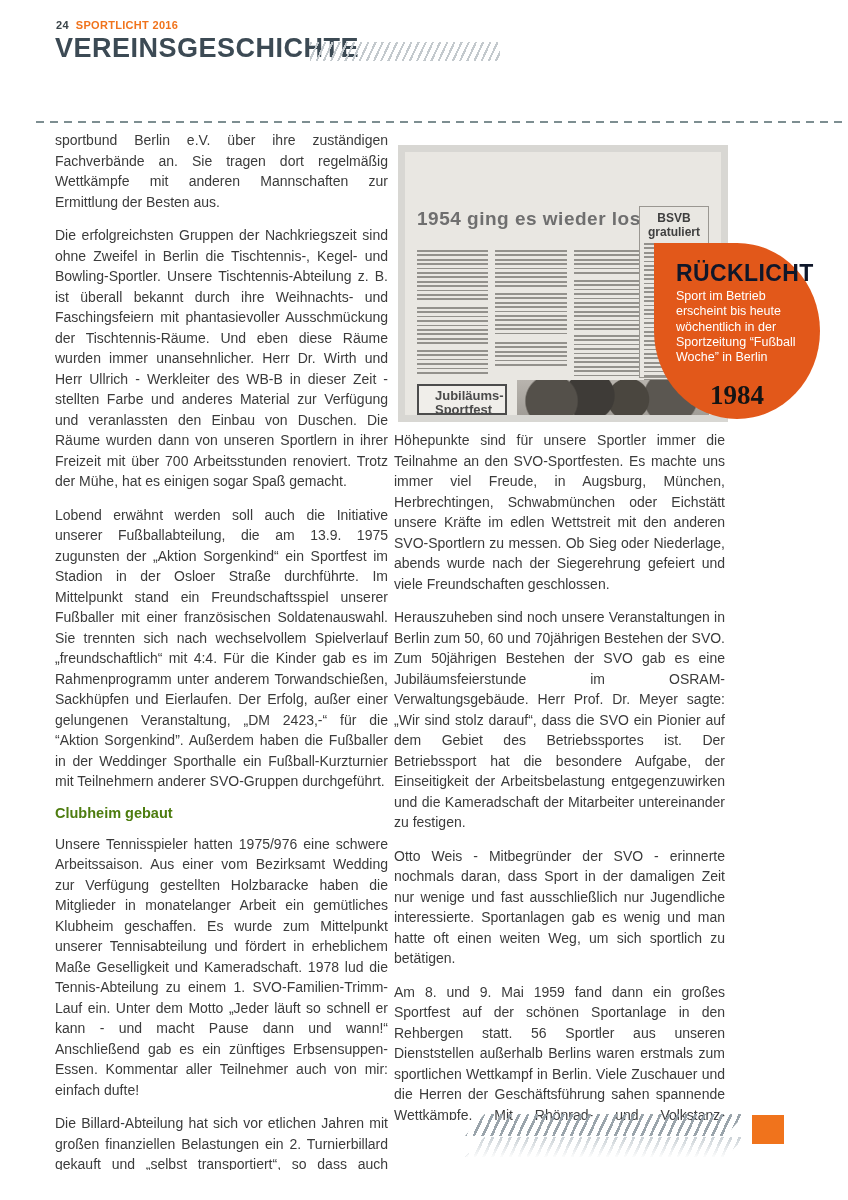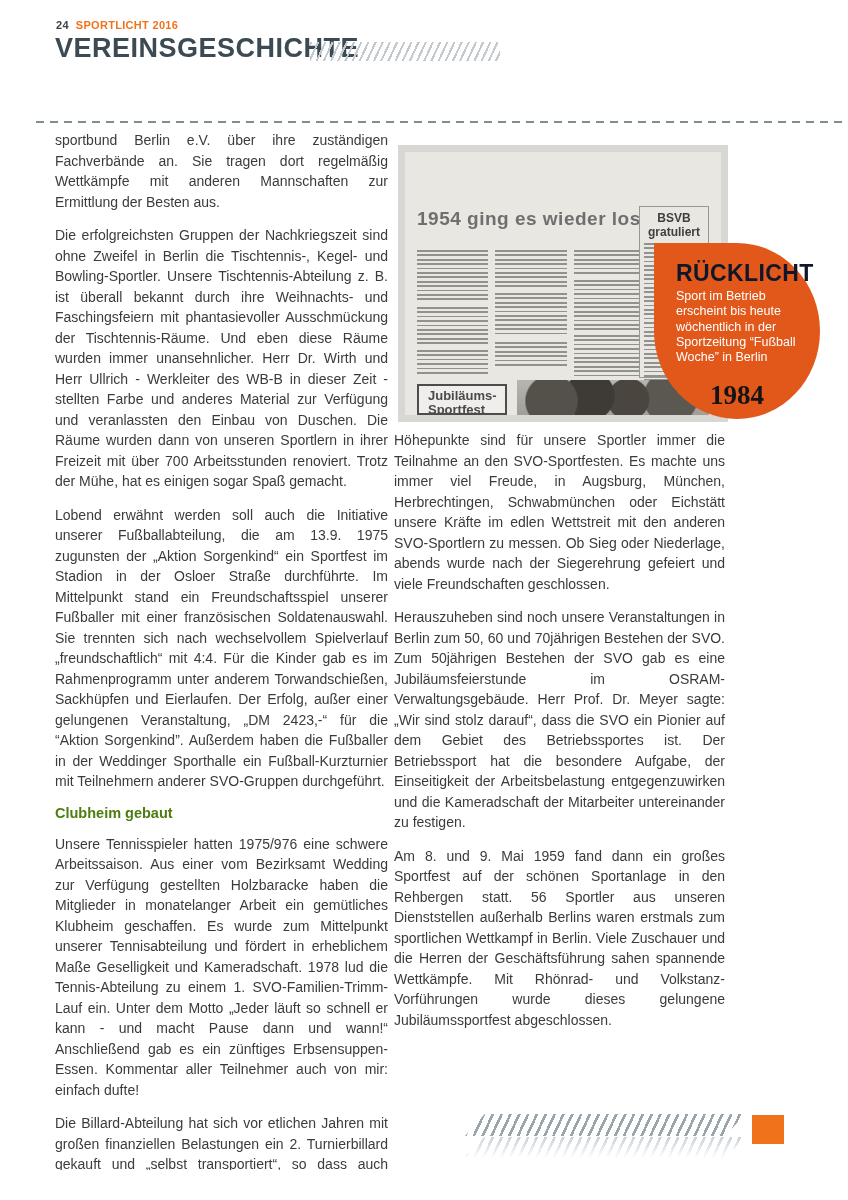--- a/index.html
+++ b/index.html
@@ -43,21 +43,21 @@
   .clip-cols { position:absolute; left:12px; top:98px; width:228px; height:128px;
     display:flex; gap:7px; }
   .clip-cols .c { flex:1; display:flex; flex-direction:column; gap:5px; }
   .greek { background-image:repeating-linear-gradient(to bottom,#93918c 0,#93918c 1.7px,rgba(0,0,0,0) 1.7px,rgba(0,0,0,0) 4.4px); }
   .g1{height:38px;} .g2{height:52px;} .g3{height:26px;} .g4{height:44px;}
   .clip-sidebar { position:absolute; right:12px; top:54px; width:70px; height:172px;
     border:1px solid #9a9791; padding:4px; background:#e9e7e2; }
   .clip-sidebar .sbtitle { font-size:12px; font-weight:bold; color:#3f3f3f; text-align:center; margin-bottom:4px; }
   .clip-sidebar .greek { height:100%; max-height:148px; }
   .jubi-box { position:absolute; left:12px; top:232px; width:90px; height:31px;
-    border:2px solid #4c4c4c; background:#f0eeea; padding:3px 9px; overflow:hidden; }
+    border:2px solid #4c4c4c; background:#f0eeea; padding:3px 16px; overflow:hidden; }
   .jubi-box div { font-size:13px; font-weight:bold; color:#4a4a4a; line-height:1.1; }
   .clip-photo { position:absolute; left:112px; top:228px; width:192px; height:35px;
     background:
       radial-gradient(circle at 18% 60%, #54504a 0 16%, rgba(0,0,0,0) 17%),
       radial-gradient(circle at 38% 45%, #3e3b37 0 20%, rgba(0,0,0,0) 21%),
       radial-gradient(circle at 58% 55%, #4a463f 0 18%, rgba(0,0,0,0) 19%),
       radial-gradient(circle at 80% 50%, #5b5751 0 17%, rgba(0,0,0,0) 18%),
       linear-gradient(#b8b4ae,#a19d97); }
   
   .callout { position:absolute; left:654px; top:243px; width:166px; height:176px;
@@ -141,20 +141,21 @@
     <div class="c-title">RÜCKLICHT</div>
     <div class="c-body">Sport im Betrieb erscheint bis heute wöchentlich in der Sportzeitung “Fußball Woche” in Berlin</div>
     <div class="c-year">1984</div>
   </div>
 
   <div class="col col-right">
     <div>
 
     <p>Höhepunkte sind für unsere Sportler immer die Teilnahme an den SVO-Sportfesten. Es machte uns immer viel Freude, in Augsburg, München, Herbrechtingen, Schwabmünchen oder Eichstätt unsere Kräfte im edlen Wettstreit mit den anderen SVO-Sportlern zu messen. Ob Sieg oder Niederlage, abends wurde nach der Siegerehrung gefeiert und viele Freundschaften geschlossen.</p>
         <p>Herauszuheben sind noch unsere Veranstaltungen in Berlin zum 50, 60 und 70jährigen Bestehen der SVO. Zum 50jährigen Bestehen der SVO gab es eine Jubiläumsfeierstunde im OSRAM-Verwaltungsgebäude. Herr Prof. Dr. Meyer sagte: „Wir sind stolz darauf“, dass die SVO ein Pionier auf dem Gebiet des Betriebssportes ist. Der Betriebssport hat die besondere Aufgabe, der Einseitigkeit der Arbeitsbelastung entgegenzuwirken und die Kameradschaft der Mitarbeiter untereinander zu festigen.</p>
+        <p>Otto Weis - Mitbegründer der SVO - erinnerte nochmals daran, dass Sport in der damaligen Zeit nur wenige und fast ausschließlich nur Jugendliche interessierte. Sportanlagen gab es wenig und man hatte oft einen weiten Weg, um sich sportlich zu betätigen.</p>
         <p>Am 8. und 9. Mai 1959 fand dann ein großes Sportfest auf der schönen Sportanlage in den Rehbergen statt. 56 Sportler aus unseren Dienststellen außerhalb Berlins waren erstmals zum sportlichen Wettkampf in Berlin. Viele Zuschauer und die Herren der Geschäftsführung sahen spannende Wettkämpfe. Mit Rhönrad- und Volkstanz-Vorführungen wurde dieses gelungene Jubiläumssportfest abgeschlossen.</p>
       </div>
   </div>
 
   <div class="deco-band top"></div>
   <div class="deco-band reflection"></div>
   <div class="deco-square"></div>
 
 </div>
 

